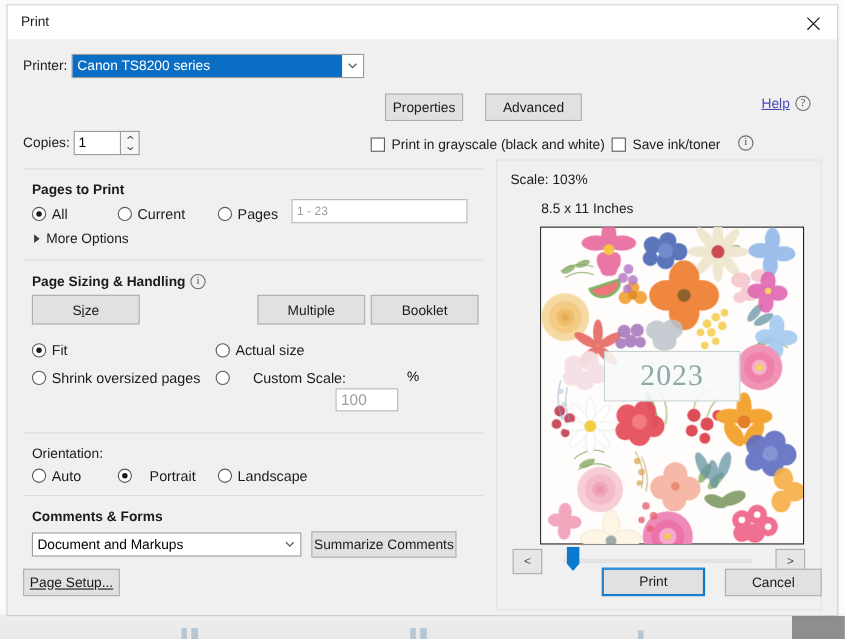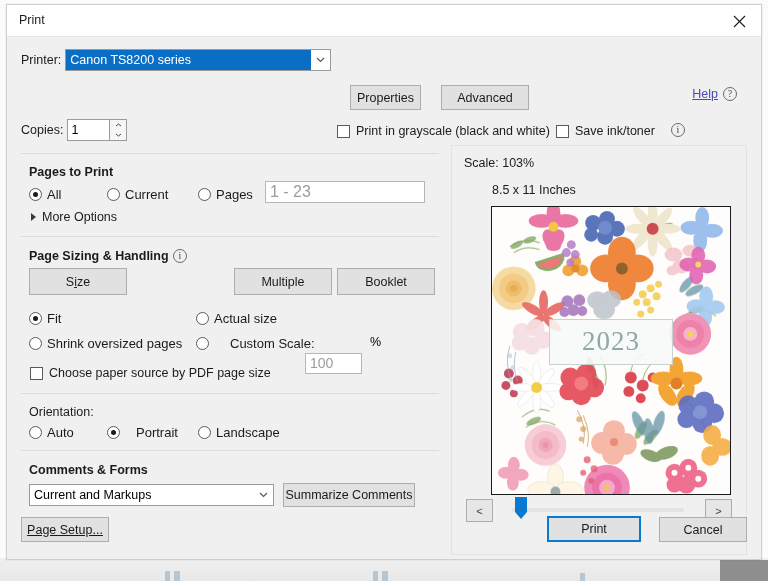--- a/index.html
+++ b/index.html
@@ -184,21 +184,21 @@
     left: 3px; top: 3px; width: 5px; height: 5px;
     border-radius: 50%; background: #1b1b1b;
   }
   .rrow { display: flex; align-items: center; gap: 5px; position: absolute; }
   .rrow span.t { font-size: 13px; color: #1b1b1b; }
 
   .pages-input {
     position: absolute; left: 258px; top: 144px;
     width: 160px; height: 22px;
     border: 1px solid #b6b6b6; background: #fff;
-    font-size: 16px; color: #9c9c9c;
+    font-size: 11px; color: #9c9c9c;
     padding: 0 4px; line-height: 20px;
   }
 
   .more-options {
     position: absolute; left: 24px; top: 173px;
     display: flex; align-items: center; gap: 6px;
   }
   .tri {
     width: 0; height: 0;
     border-left: 5px solid #3b3b3b;
@@ -410,24 +410,20 @@
         <span class="radio"></span>
         <span class="t">Shrink oversized pages</span>
       </div>
       <div class="rrow" style="left:189px;top:299px;gap:21px;">
         <span class="radio"></span>
         <span class="t">Custom Scale:</span>
       </div>
       <div class="scale-input">100</div>
       <div class="pct">%</div>
 
-      <div class="cbrow" style="position:absolute;left:23px;top:329px;">
-        <span class="cbox"></span>
-        <span class="lbl">Choose paper source by PDF page size</span>
-      </div>
 
       <hr class="sep" style="top:356px;">
 
       <div class="lbl" style="position:absolute;left:22px;top:368px;">Orientation:</div>
       <div class="rrow" style="left:22px;top:388px;">
         <span class="radio"></span>
         <span class="t">Auto</span>
       </div>
       <div class="rrow" style="left:100px;top:388px;gap:16px;">
         <span class="radio on"></span>
@@ -435,21 +431,21 @@
       </div>
       <div class="rrow" style="left:191px;top:388px;">
         <span class="radio"></span>
         <span class="t">Landscape</span>
       </div>
 
       <hr class="sep" style="top:413px;">
 
       <div class="section-title" style="left:22px;top:426px;">Comments &amp; Forms</div>
       <div class="combo comments-combo">
-        <div class="combo-text">Current and Markups</div>
+        <div class="combo-text">Document and Markups</div>
         <div class="arrow">
           <svg width="9" height="6" viewBox="0 0 9 6" aria-hidden="true">
             <polyline points="1,1 4.5,4.5 8,1" fill="none" stroke="#555" stroke-width="1.1"></polyline>
           </svg>
         </div>
       </div>
       <div class="btn btn-summarize">Summarize Comments</div>
 
     </div>
 

